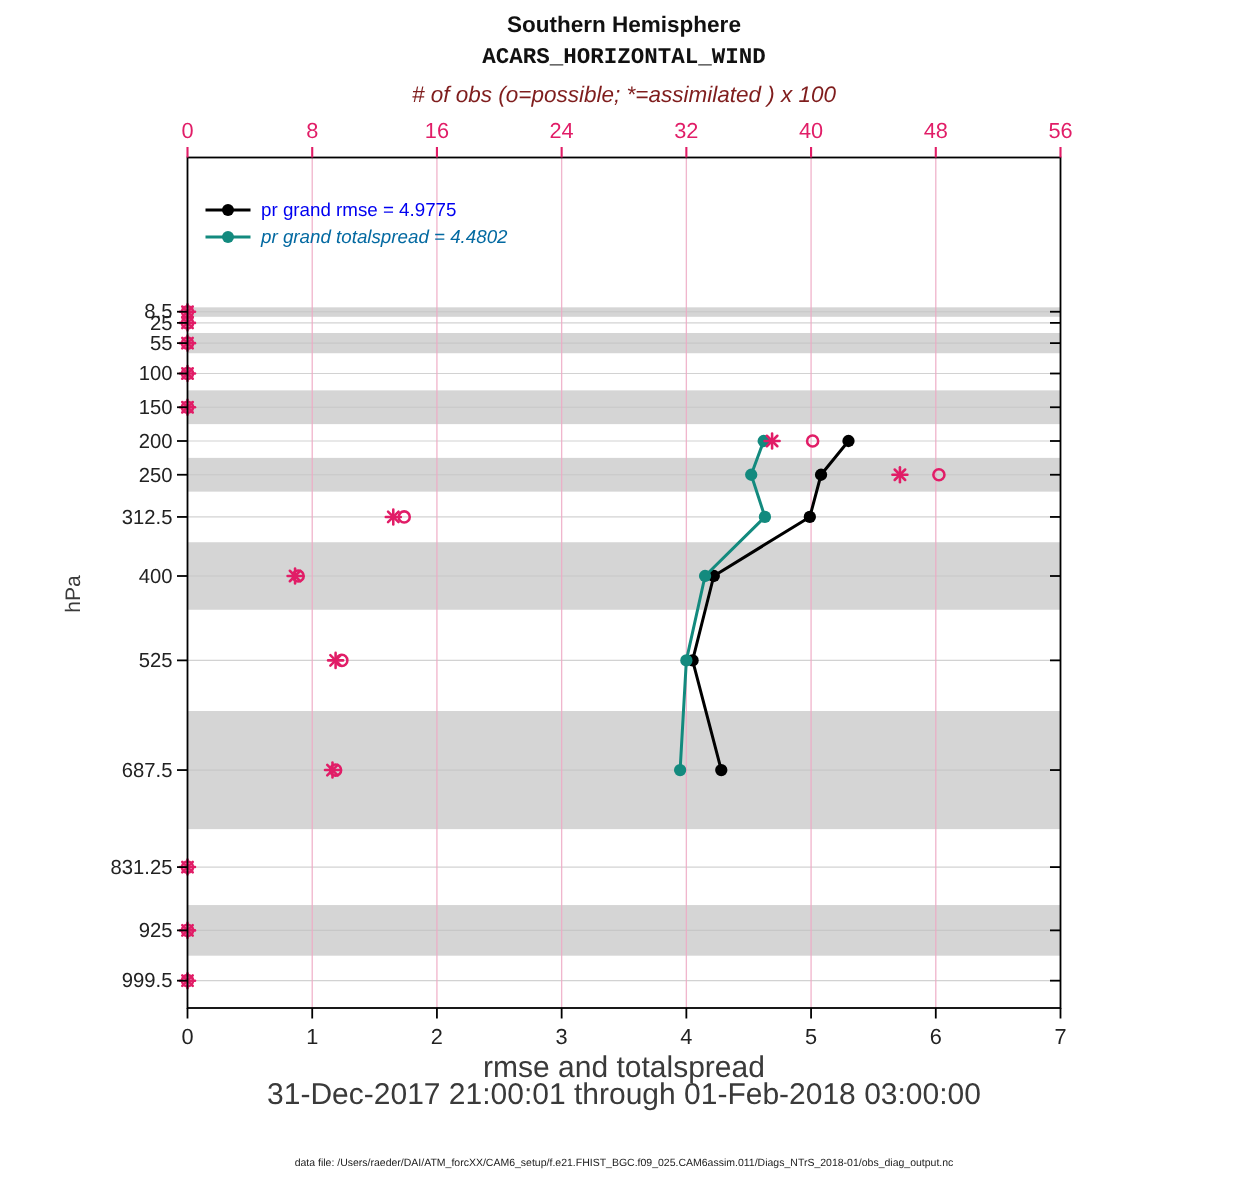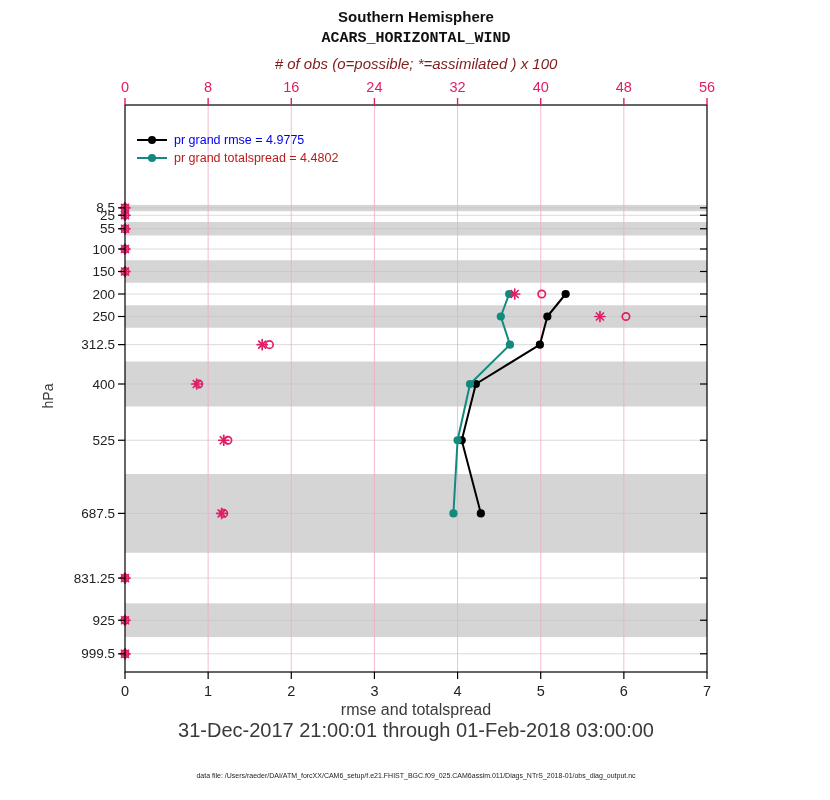--- a/index.html
+++ b/index.html
@@ -4,21 +4,21 @@
 <style>
   html,body{margin:0;padding:0;background:#ffffff;}
   #stage{
     position:relative;width:746px;height:800px;background:#ffffff;
     font-family:"Liberation Sans", sans-serif;overflow:hidden;
   }
   .center-text{position:absolute;left:416px;transform:translateX(-50%);white-space:nowrap;}
   #title-line1{top:8px;font-size:15px;font-weight:bold;color:#111;}
   #title-line2{top:30px;font-size:15px;font-weight:bold;color:#111;font-family:Liberation Mono, monospace;}
   #obs-axis-label{top:55px;font-size:15px;}
-  #xlabel{top:701px;font-size:16px;color:#3a3a3a;}
+  #xlabel{top:701px;font-size:20px;color:#3a3a3a;}
   #subtitle{top:719px;font-size:20px;color:#3a3a3a;}
   #footer{top:772px;font-size:7px;color:#222;}
   #ylabel{
     position:absolute;left:36px;top:388px;font-size:14px;color:#3a3a3a;
     transform:rotate(-90deg) translateX(0);transform-origin:center;white-space:nowrap;
   }
   #legend{
     position:absolute;left:137px;top:114px;display:flex;flex-direction:column;gap:3px;margin-top:18px;
   }
   .legend-row{display:flex;align-items:center;gap:7px;height:15px;}
@@ -260,21 +260,21 @@
         <span class="l-line" style="background: rgb(0, 0, 0);"></span>
           <span class="l-dot" style="background: rgb(0, 0, 0);"></span>
       </span>
       <span class="legend-label" style="color: rgb(0, 0, 240);">pr grand rmse = 4.9775</span>
     </div>
     <div class="legend-row">
       <span class="legend-sample">
         <span class="l-line" style="background: rgb(19, 138, 126);"></span>
           <span class="l-dot" style="background: rgb(19, 138, 126);"></span>
       </span>
-      <span class="legend-label" style="color: #b91c1c;">pr grand totalspread = 4.4802</span>
+      <span class="legend-label" style="color: #0369a1; font-style: italic;">pr grand totalspread = 4.4802</span>
     </div>
   </div>
 
   <div id="ylabel">hPa</div>
   <div id="xlabel" class="center-text">rmse and totalspread</div>
   <div id="subtitle" class="center-text">31-Dec-2017 21:00:01 through 01-Feb-2018 03:00:00</div>
   <div id="footer" class="center-text">data file: /Users/raeder/DAI/ATM_forcXX/CAM6_setup/f.e21.FHIST_BGC.f09_025.CAM6assim.011/Diags_NTrS_2018-01/obs_diag_output.nc</div>
 
 </div>
 

